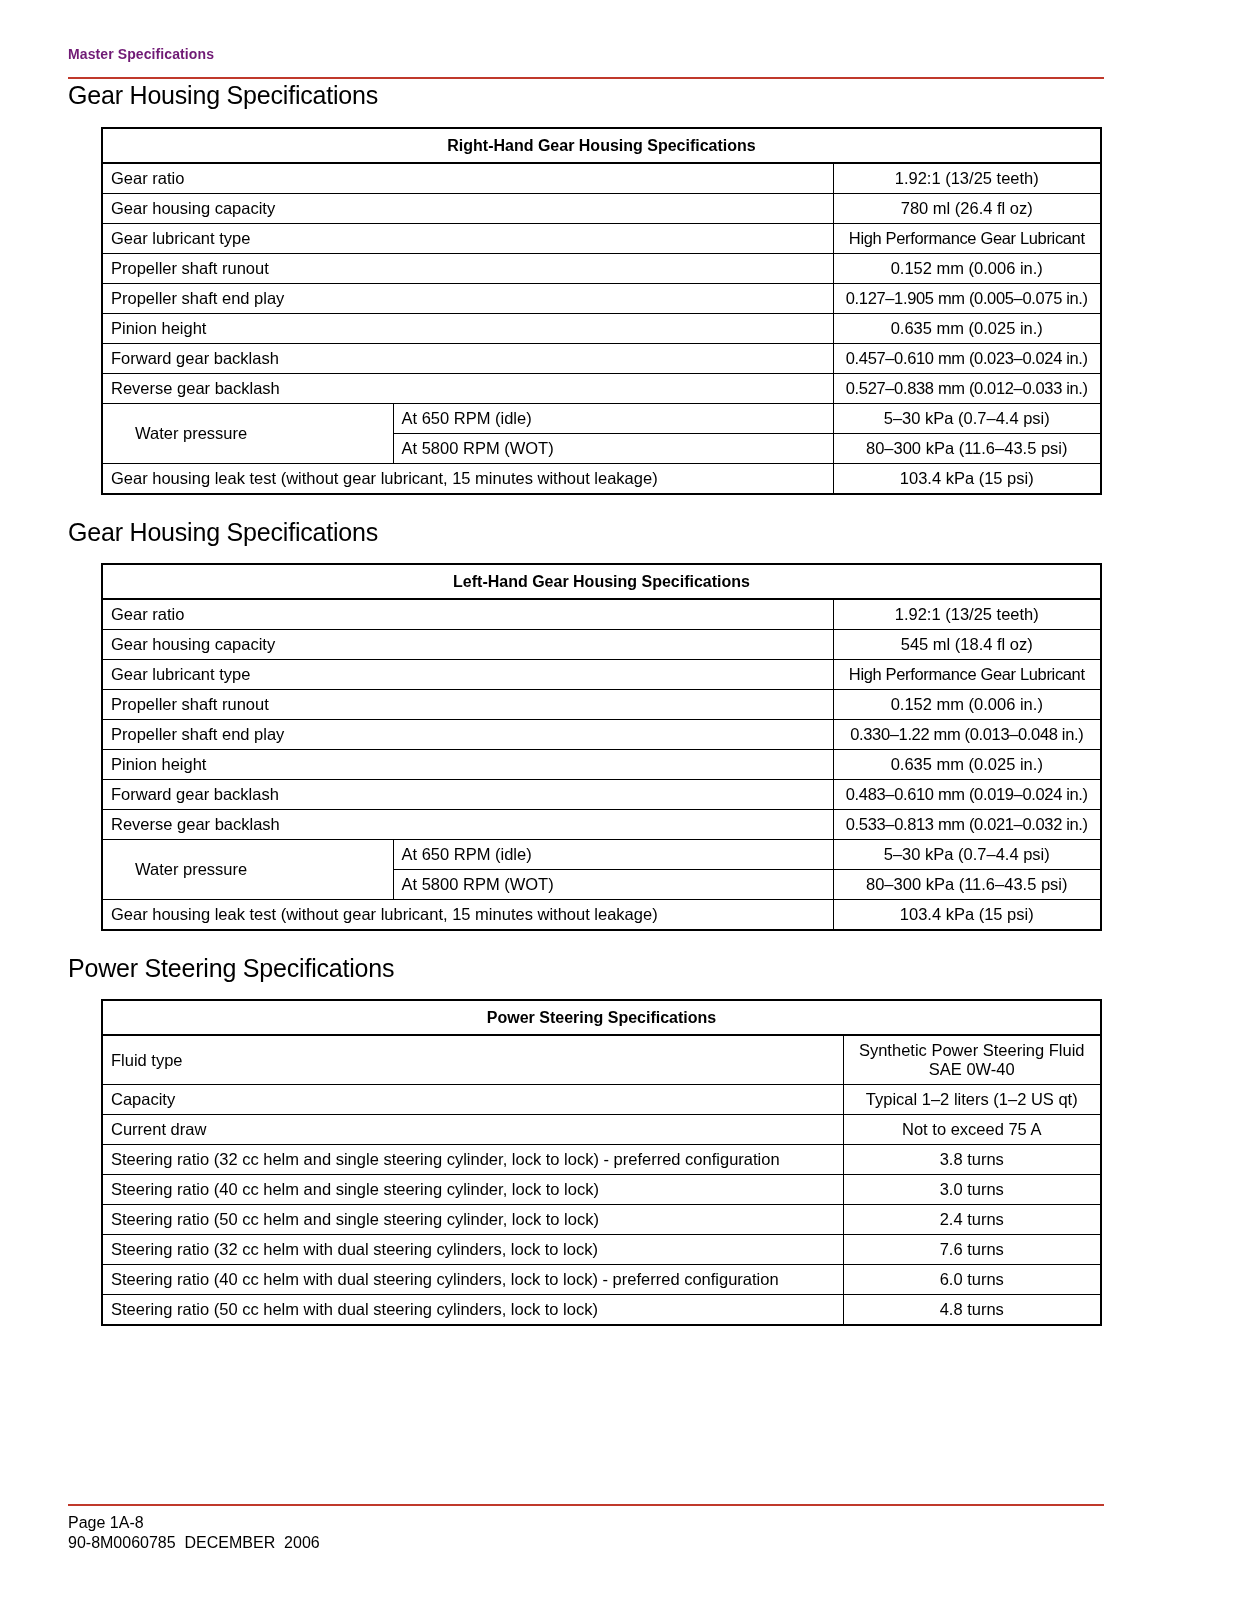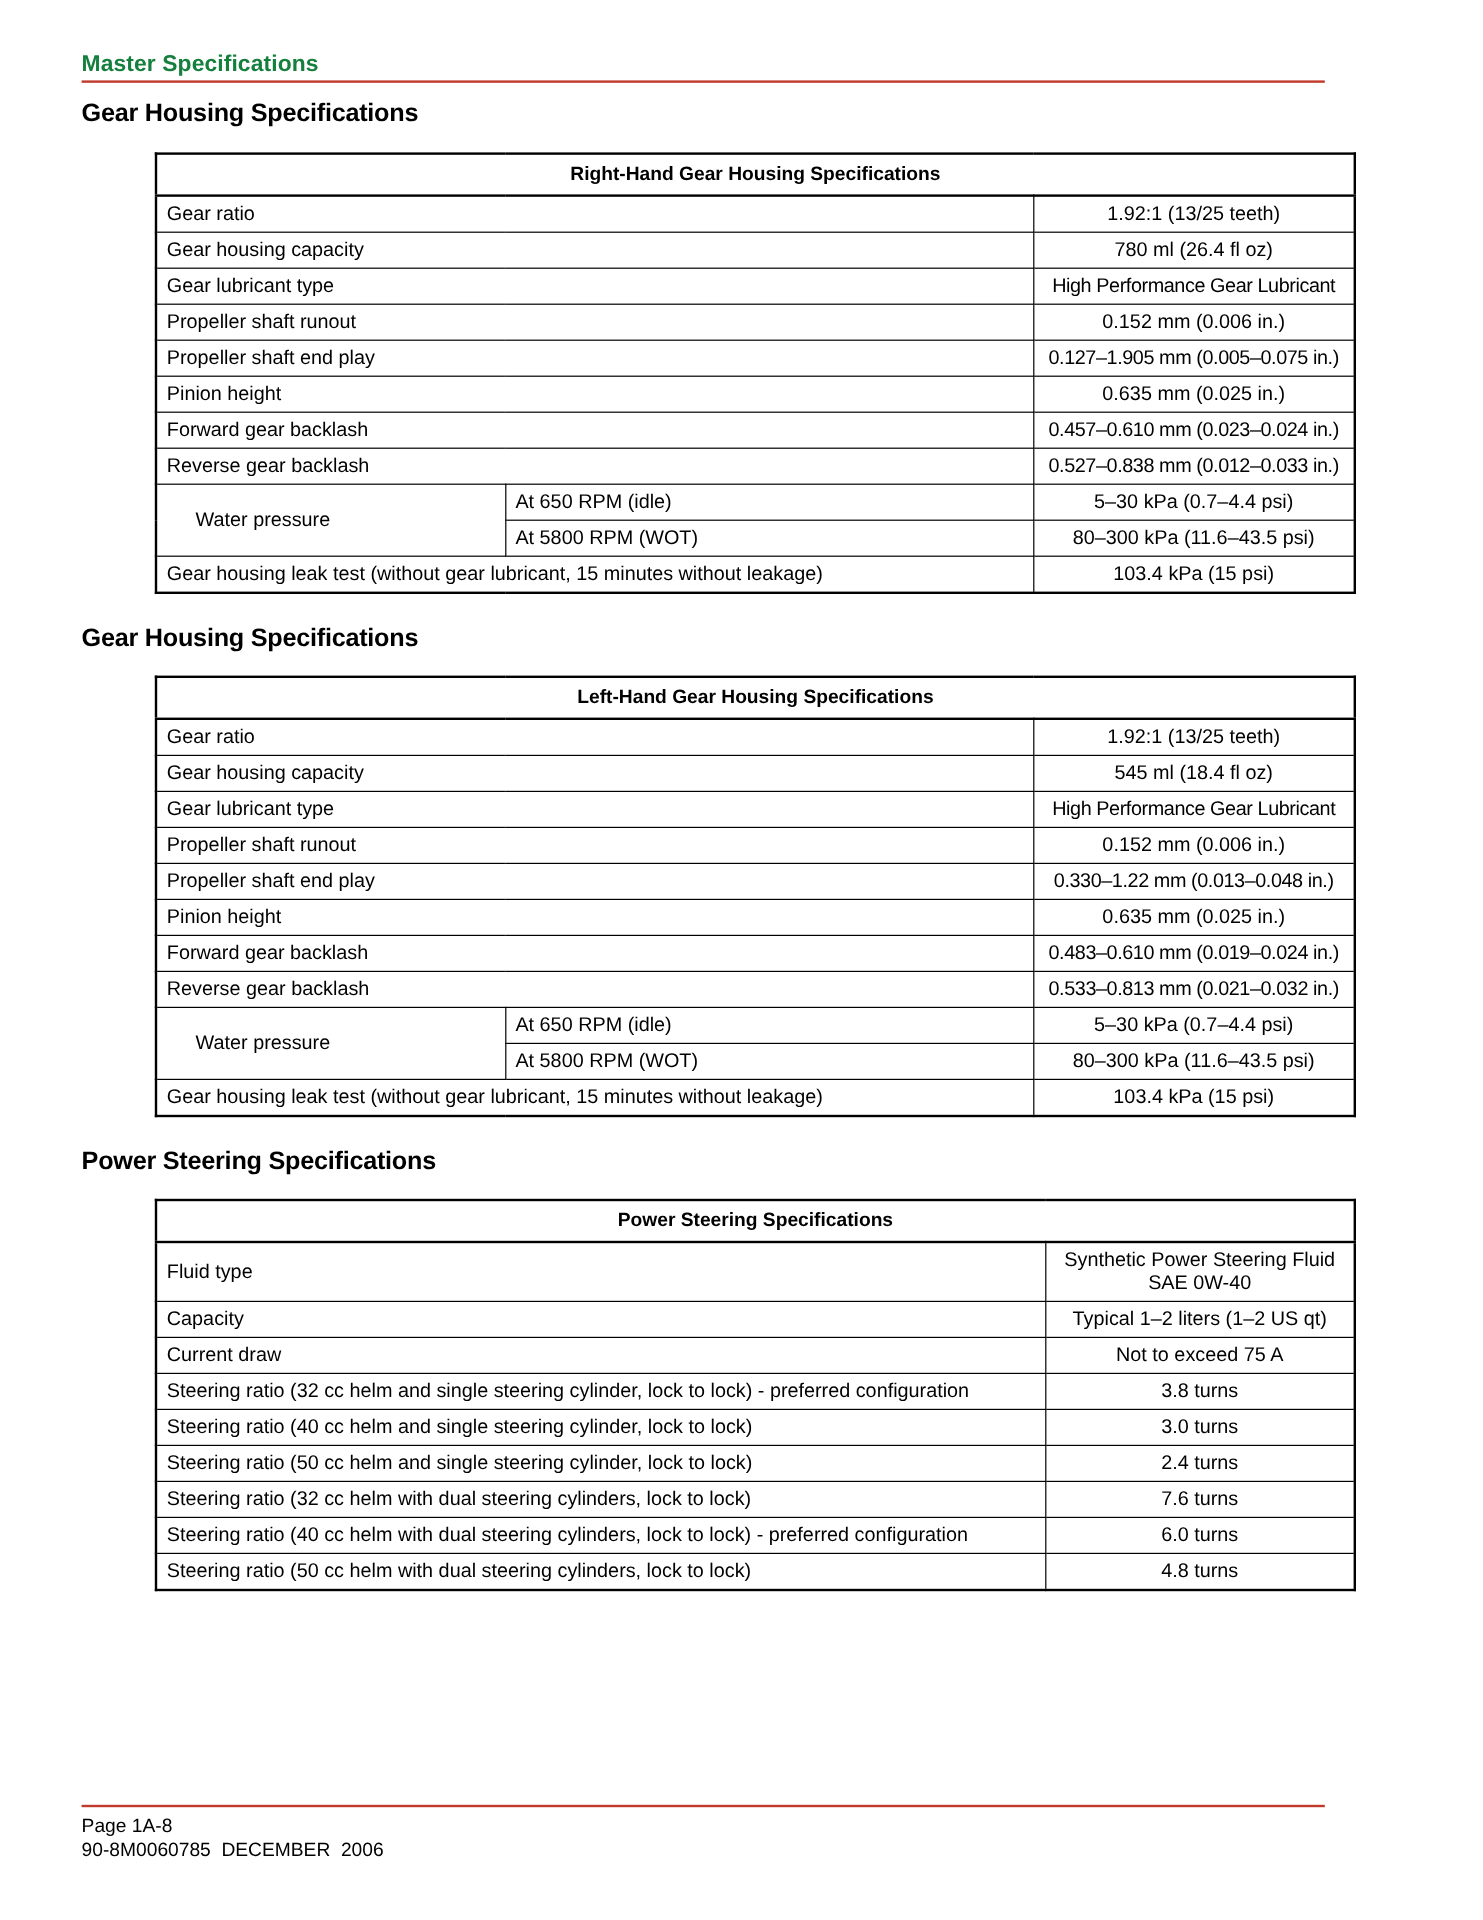--- a/index.html
+++ b/index.html
@@ -22,52 +22,51 @@
   }
 
   
   .header {
     position: absolute;
     left: 68px;
     top: 44px;
     width: 1036px;
   }
   .header-title {
-    font-size: 19px;
+    font-size: 14px;
     font-weight: bold;
     line-height: 20px;
     letter-spacing: 0.1px;
-    color: #15803d;
-    padding-bottom: 3px;
+    color: #701a75;
+    padding-bottom: 13px;
   }
   .header-rule {
     height: 2px;
     background: #c0392b;
     width: 1036px;
   }
 
   
   .section-heading {
     position: absolute;
     left: 68px;
-    font-size: 21px;
-    font-weight: bold;
+    font-size: 25px;
+    font-weight: normal;
     line-height: 30px;
     white-space: nowrap;
     letter-spacing: -0.2px;
   }
 
   
   .spec-table {
     position: absolute;
     border-collapse: collapse;
     table-layout: fixed;
     border: 2px solid #000;
     background: #fff;
-    margin-left: 28px;
   }
   .spec-table td, .spec-table th {
     border: 1px solid #000;
     font-size: 16.5px;
     line-height: 19px;
     font-weight: normal;
     padding: 5px 8px;
     vertical-align: middle;
     background: #fff;
   }

